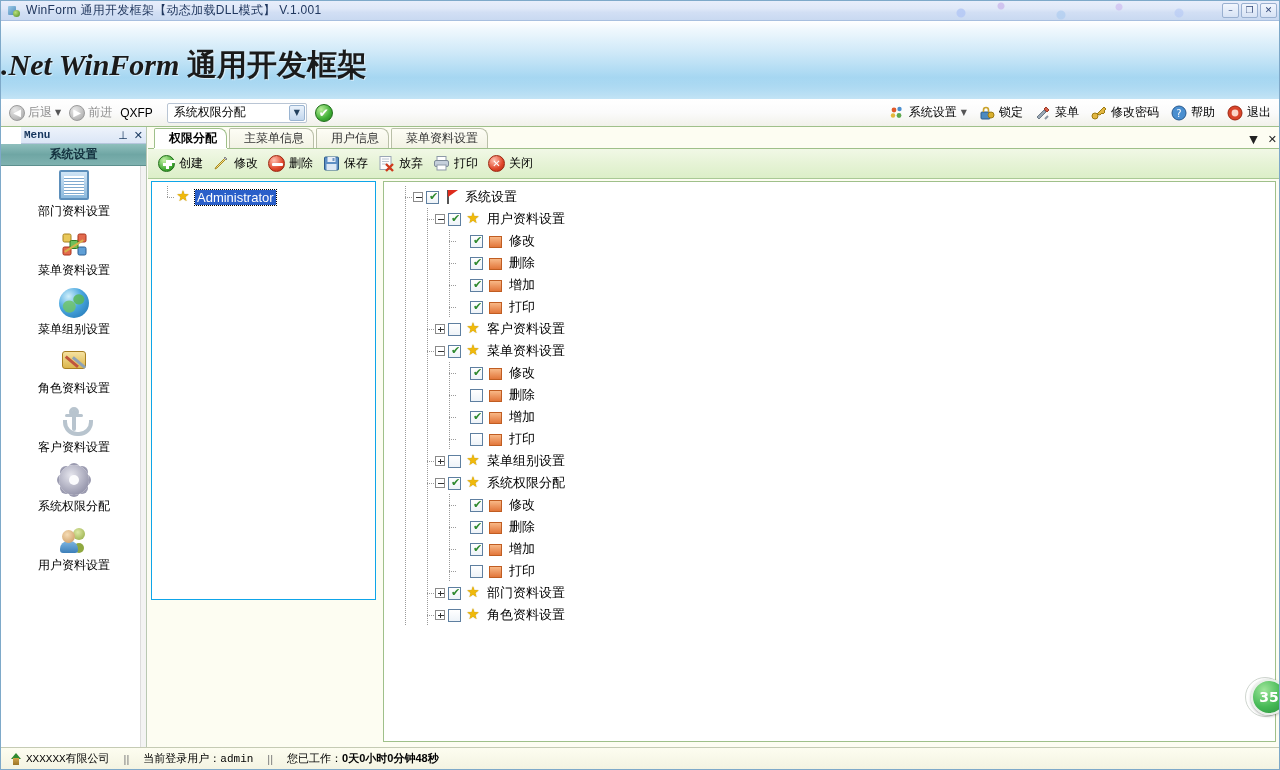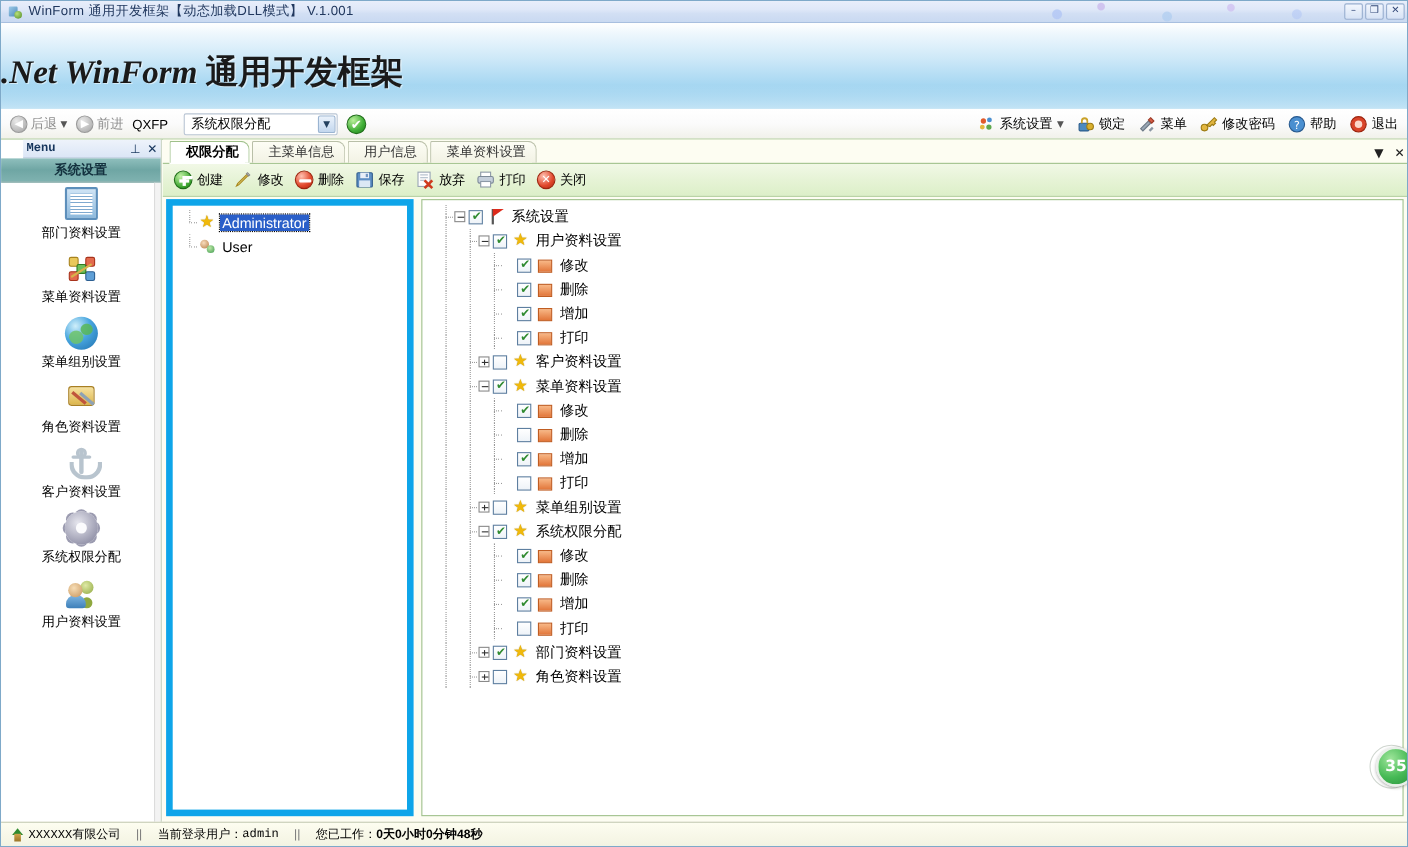--- a/index.html
+++ b/index.html
@@ -260,22 +260,22 @@
   .ico-add::after { content:""; position:absolute; left:4px; top:7px; width:9px; height:3px; background:#fff; box-shadow: 3px -3px 0 0 #fff; }
   .ico-add .v { position:absolute; left:7px; top:4px; width:3px; height:9px; background:#fff; }
   .ico-del { background: radial-gradient(circle at 34% 28%, #ffc1b1, #e0462a 60%, #ab2a13); border:1px solid #9c250f; border-radius:50%; }
   .ico-del::after { content:""; position:absolute; left:3px; top:7px; width:11px; height:3px; background:#fff; border-radius:1px; }
   .ico-close { background: radial-gradient(circle at 34% 28%, #ffc1b1, #e0462a 60%, #ab2a13); border:1px solid #9c250f; border-radius:50%; }
   .ico-close::after { content:"\2715"; position:absolute; left:0; top:0; width:100%; text-align:center; color:#fff; font-size:10px; line-height:15px; font-family:"DejaVu Sans",sans-serif; }
 
   .work { position: relative; height: 568px; background: #fdfdf2; }
 
   .panel-left {
-    position: absolute; left: 3px; top: 2px; width: 225px; height: 561px;
-    background: #ffffff; border: 6px solid #0ea5e9;
+    position: absolute; left: 3px; top: 2px; width: 225px; height: 419px;
+    background: #ffffff; border: 1px solid #0ea5e9;
   }
   .splitter {
     position: absolute; left: 229px; top: 2px; width: 6px; height: 561px;
     background: #fdfdf2;
   }
   .panel-right {
     position: absolute; left: 235px; top: 2px; width: 893px; height: 561px;
     background: #ffffff; border: 1px solid #9fc08a;
   }
 
@@ -630,25 +630,20 @@
 
     <div class="work">
 
       <div class="panel-left">
         <div class="tree">
           <div class="trow" style="padding-left:8px;">
             <span class="tdot elbow"></span>
             <span class="nodeico ni-star"></span>
             <span class="tlabel sel">Administrator</span>
           </div>
-          <div class="trow" style="padding-left:8px;">
-            <span class="tdot elbow"></span>
-            <span class="nodeico ni-user"></span>
-            <span class="tlabel">User</span>
-          </div>
         </div>
       </div>
 
       <div class="splitter"></div>
 
       <div class="panel-right">
         <div class="tree" id="perm-tree">
             <div class="trow" style="padding-left: 14px; position: relative;">
               <span class="tdot tee"></span>
               <span class="expander"></span>

